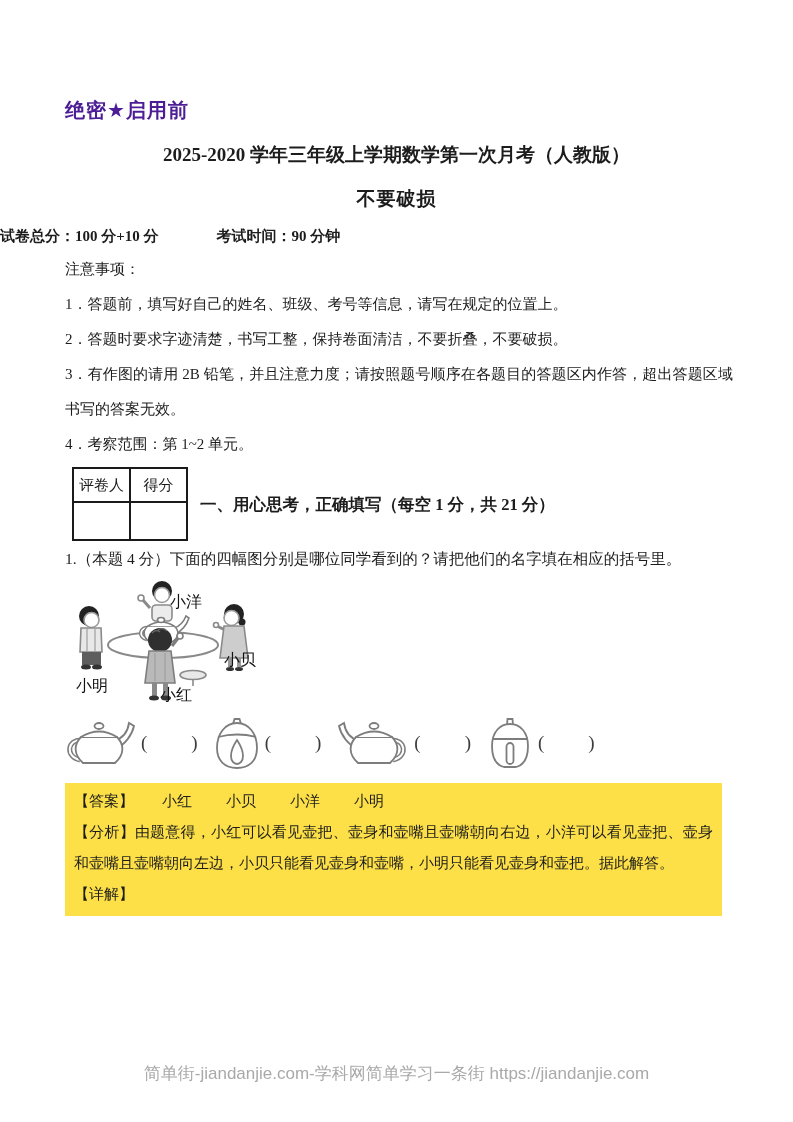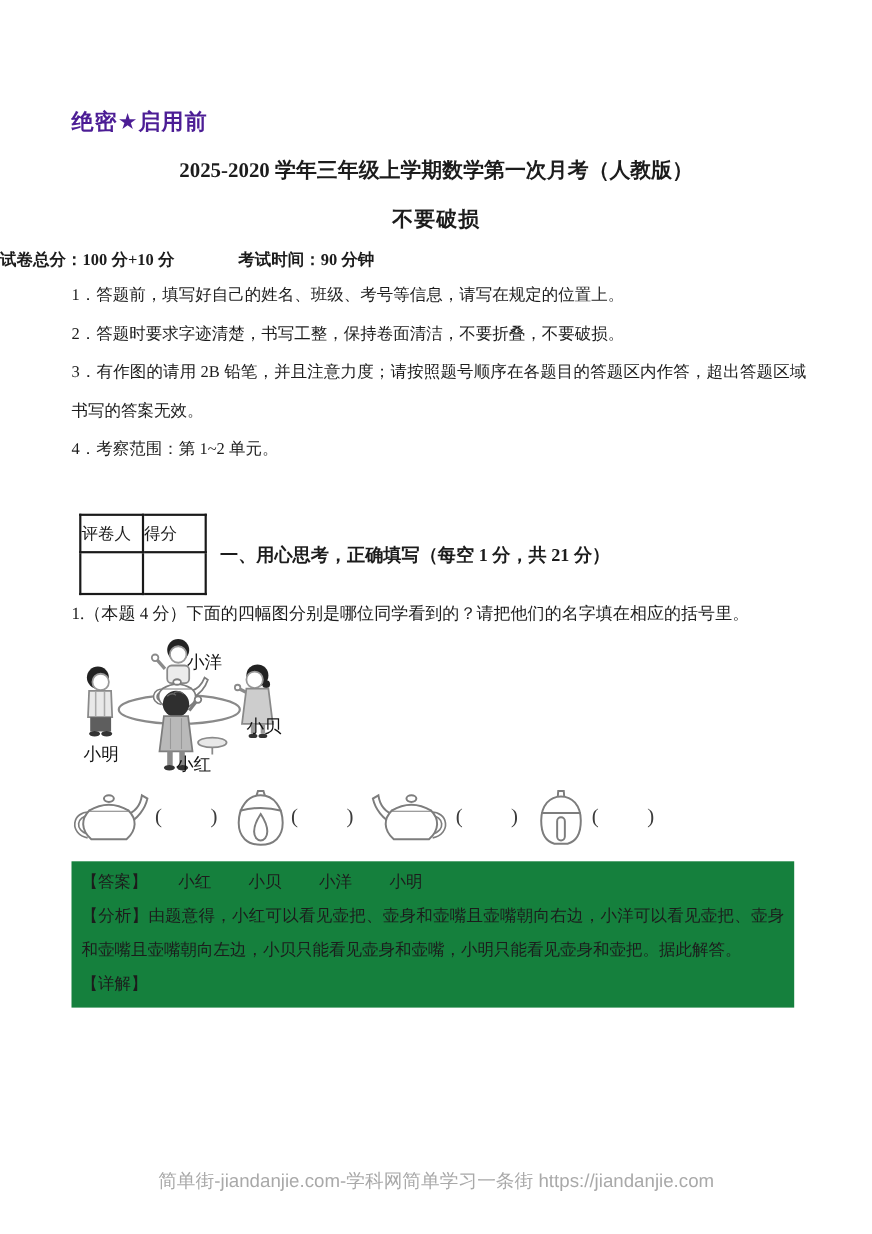--- a/index.html
+++ b/index.html
@@ -11,40 +11,40 @@
     position:absolute;left:65px;top:97px;font-size:20px;font-weight:bold;color:#4c1d95;
     font-family:"Liberation Sans","DejaVu Sans",sans-serif;letter-spacing:1px;
   }
   .title{position:absolute;left:0;right:0;top:142px;text-align:center;font-size:19px;font-weight:bold;}
   .subtitle{position:absolute;left:0;right:0;top:186px;text-align:center;font-size:19px;font-weight:bold;letter-spacing:1px;}
   .meta{position:absolute;left:0;right:0;top:227px;text-align:left;font-size:15px;font-weight:bold;}
   .meta .meta-time{margin-left:58px;}
   .notice{position:absolute;left:65px;top:252px;width:668px;font-size:15px;line-height:35px;}
   .notice p{margin:0;text-align:justify;}
   .grader-table{position:absolute;left:72px;top:467px;border-collapse:collapse;font-size:15px;}
-  .grader-table td{border:2px solid #1a1a1a;width:55px;padding:0;}
+  .grader-table td{border:2px solid #1a1a1a;width:55px;text-align:center;padding:0;}
   .grader-table tr.hdr td{height:32px;}
   .grader-table tr.blank td{height:36px;}
   .section-heading{position:absolute;left:200px;top:494px;font-size:16.5px;font-weight:bold;}
   .question{position:absolute;left:65px;top:546px;width:668px;font-size:15.5px;line-height:26px;margin:0;}
   .illustration{position:absolute;left:60px;top:578px;width:212px;height:140px;}
   .illustration svg{position:absolute;left:0;top:0;}
   .kid-label{position:absolute;font-size:16px;color:#111;}
   .kid-label.top{left:110px;top:14px;}
   .kid-label.left{left:16px;top:98px;}
   .kid-label.right{left:164px;top:72px;}
   .kid-label.bottom{left:100px;top:107px;}
   .pots{position:absolute;left:64px;top:714px;display:flex;align-items:center;}
   .pot-group{display:flex;align-items:center;margin-right:16px;}
   .paren{font-size:19px;color:#3c3c3c;}
   .paren.open{margin-left:5px;}
   .pgap{display:inline-block;width:44px;}
   .answer-block{
     position:absolute;left:65px;top:783px;width:657px;box-sizing:border-box;
-    background:#15803d;padding:4px 9px 5px;font-size:15px;font-family:Liberation Mono, monospace;
+    background:#fde047;padding:4px 9px 5px;font-size:15px;font-family:Liberation Mono, monospace;
   }
   .answer-line{display:flex;line-height:31px;}
   .answer-line .lbl{margin-right:28px;}
   .answer-line .ans{margin-right:34px;}
   .analysis{margin:0;line-height:31px;text-align:justify;}
   .detail-line{line-height:31px;}
   .footer{
     position:absolute;left:0;right:0;top:1062px;text-align:center;
     font-family:"Liberation Sans","DejaVu Sans",sans-serif;font-size:17px;color:#a9a9a9;
   }
@@ -57,20 +57,21 @@
   <div class="classification">绝密★启用前</div>
 
   <h1 class="title" style="margin:0;">2025-2020 学年三年级上学期数学第一次月考（人教版）</h1>
   <h2 class="subtitle" style="margin:0;">不要破损</h2>
 
   <div class="meta">
     <span class="meta-score">试卷总分：100 分+10 分</span><span class="meta-time">考试时间：90 分钟</span>
   </div>
 
   <div class="notice">
+    <p>注意事项：</p>
     <p>1．答题前，填写好自己的姓名、班级、考号等信息，请写在规定的位置上。</p>
     <p>2．答题时要求字迹清楚，书写工整，保持卷面清洁，不要折叠，不要破损。</p>
     <p>3．有作图的请用 2B 铅笔，并且注意力度；请按照题号顺序在各题目的答题区内作答，超出答题区域书写的答案无效。</p>
     <p>4．考察范围：第 1~2 单元。</p>
   </div>
 
   <table class="grader-table">
     <tbody>
         <tr class="hdr">
       <td>评卷人</td>

